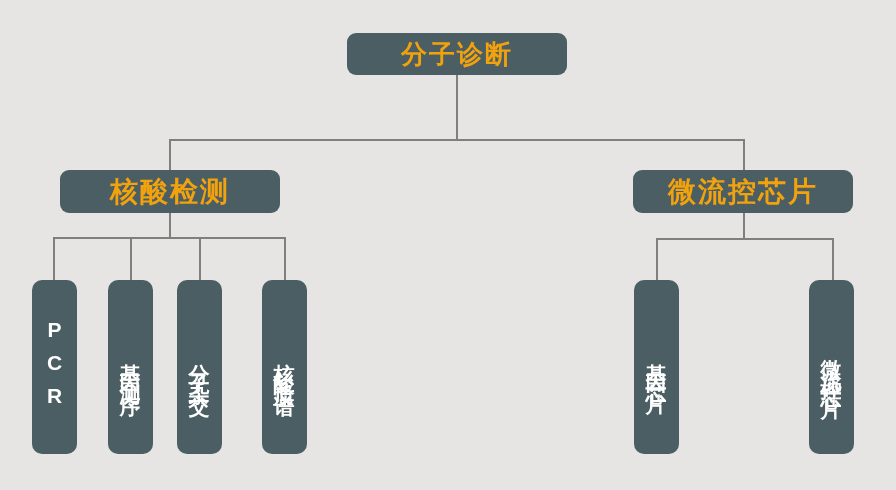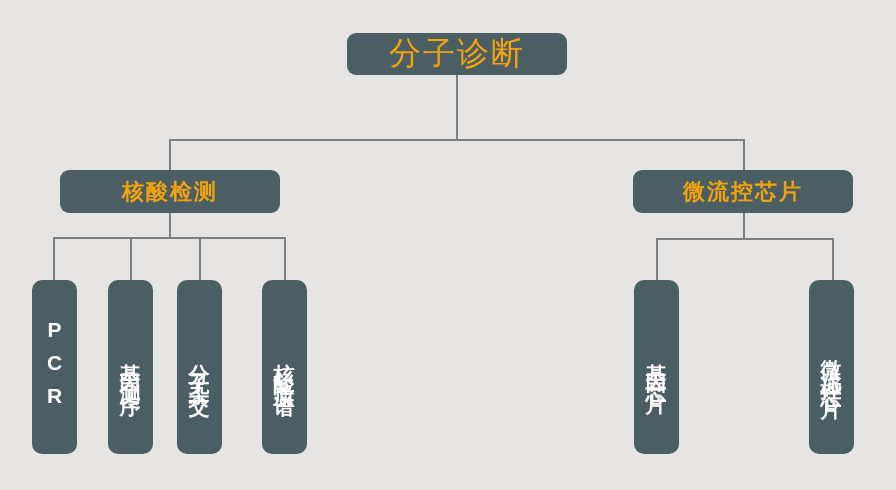--- a/index.html
+++ b/index.html
@@ -27,27 +27,27 @@
     height: 43px;
     border-radius: 9px;
   }
   .root-node {
     left: 347px; top: 33px; height: 42px;
   }
   .branch-node-left { left: 60px; top: 170px; }
   .branch-node-right { left: 633px; top: 170px; }
   .root-node .label {
     color: var(--accent-text, #f2a20d);
-    font-size: 32px;
-    font-weight: normal;
+    font-size: 26px;
+    font-weight: bold;
     letter-spacing: 2px;
   }
   .branch-node .label {
     color: var(--accent-text, #f2a20d);
-    font-size: 22px;
+    font-size: 28px;
     font-weight: bold;
     letter-spacing: 2px;
   }
   .leaf-node {
     top: 280px;
     width: 45px;
     height: 174px;
     border-radius: 10px;
   }
   .leaf-node .label {

